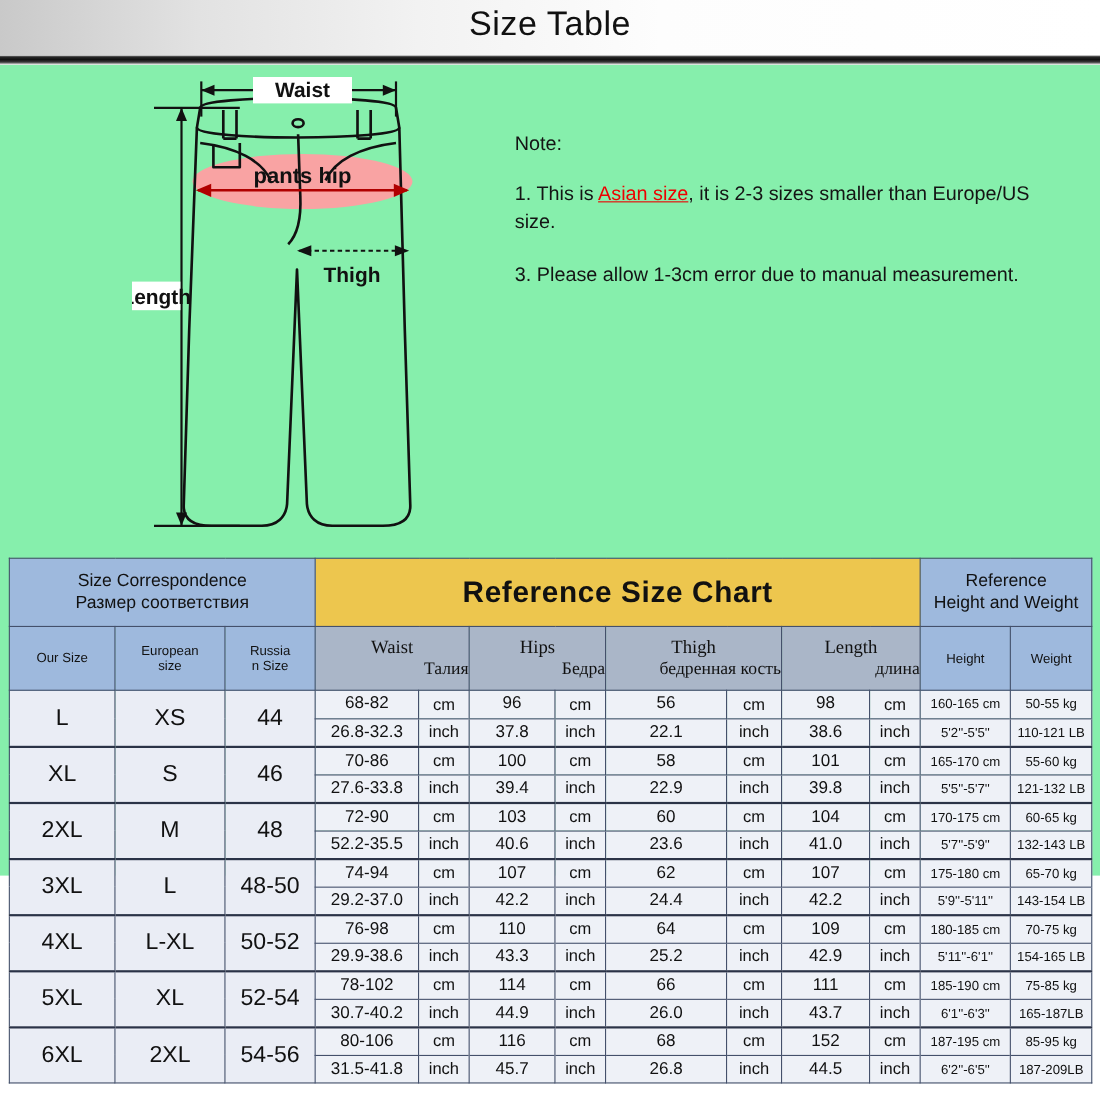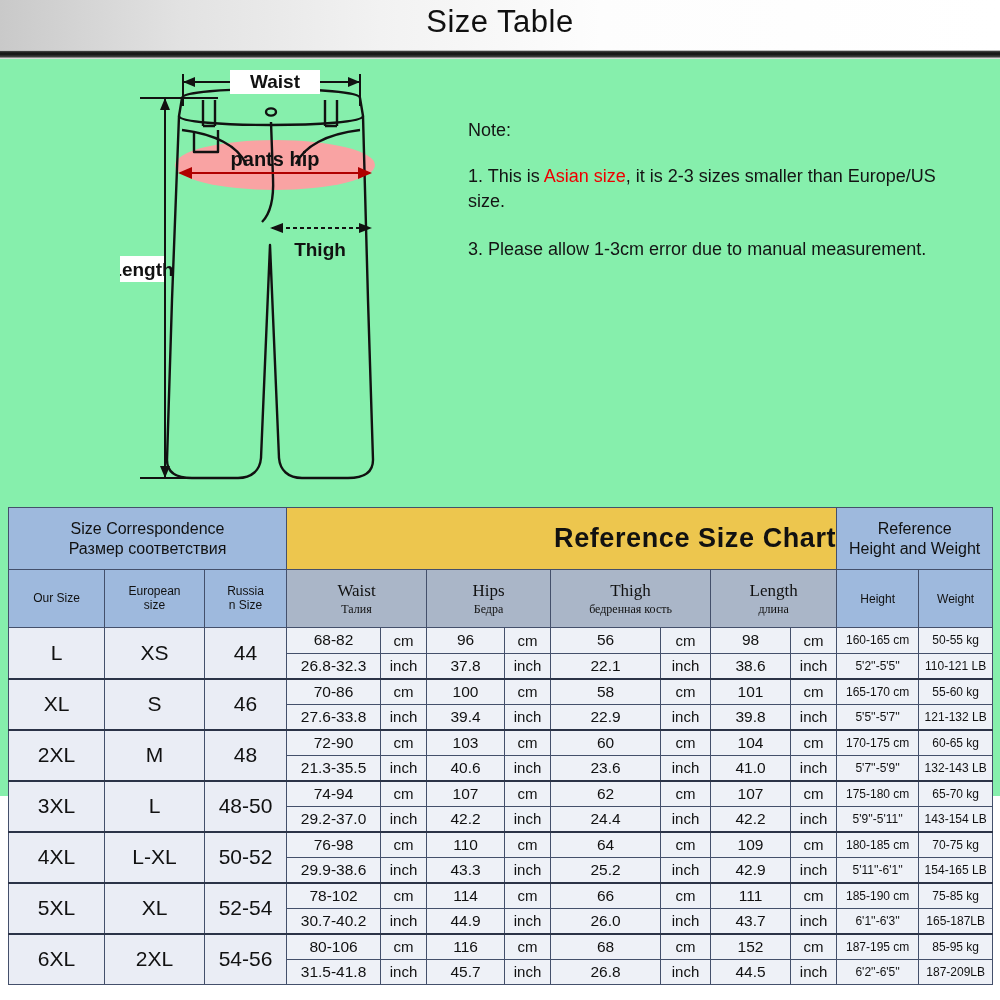--- a/index.html
+++ b/index.html
@@ -39,51 +39,51 @@
   .illus { position: absolute; left: 120px; top: 60px; width: 300px; height: 440px; }
   .illus svg { display: block; }
 
   
   .notes {
     position: absolute; left: 420px; top: 118px; width: 500px;
     font-size: 18px; color: #141414; line-height: 1.35; margin-left: 48px;
   }
   .notes .note-head { margin-bottom: 22px; }
   .notes p { margin: 0 0 24px 0; }
-  .notes .accent { color: #ee0000; }
+  .notes .accent { color: #ee0000; text-decoration: underline; }
 
   
   .tbl-wrap { position: absolute; left: 8px; top: 507px; width: 984px; }
   table.size { border-collapse: collapse; width: 984px; table-layout: fixed; }
   table.size td, table.size th {
     border: 1px solid #44506b;
     padding: 0; margin: 0;
     text-align: center; vertical-align: middle;
     color: #111;
   }
   .h-blue { background: #9eb9dd; }
   .h-yellow { background: #edc64e; }
   .h-gray  { background: #aab6c8; }
 
   .grp-title {
     font-size: 16px; line-height: 1.25; height: 62px;
     font-family: "Liberation Sans", sans-serif;
   }
   .grp-title.big {
-    font-size: 27px; font-weight: bold; letter-spacing: 0.6px; text-align: right;
+    font-size: 27px; font-weight: bold; letter-spacing: 0.6px;
   }
   .sub-red {
     color: #ee0000; font-size: 12px; font-weight: normal;
     height: 58px; line-height: 1.15;
   }
   .sub-serif {
     font-family: "Liberation Serif", serif;
     font-size: 17px; height: 58px; line-height: 1.25;
   }
-  .sub-serif .ru { font-size: 12px; display: block; }
+  .sub-serif .ru { font-size: 16px; display: block; text-align: right; }
   .sub-plain { font-size: 12px; height: 58px; }
 
   .cell-main {
     background: #eaedf5;
     font-size: 21px; height: 51px;
   }
   .cell-val {
     background: #eef1f7;
     font-size: 15.5px; height: 25.5px;
     border: 1px solid #44506b;
@@ -293,21 +293,21 @@
             <td class="cell-val inner-top sep-heavy">103</td>
             <td class="cell-val unit inner-top sep-heavy">cm</td>
             <td class="cell-val inner-top sep-heavy">60</td>
             <td class="cell-val unit inner-top sep-heavy">cm</td>
             <td class="cell-val inner-top sep-heavy">104</td>
             <td class="cell-val unit inner-top sep-heavy">cm</td>
             <td class="cell-val hw inner-top sep-heavy">170-175 cm</td>
             <td class="cell-val hw inner-top sep-heavy">60-65 kg</td>
           </tr>
           <tr>
-            <td class="cell-val ">21.3-35.5</td>
+            <td class="cell-val ">52.2-35.5</td>
             <td class="cell-val unit">inch</td>
             <td class="cell-val ">40.6</td>
             <td class="cell-val unit">inch</td>
             <td class="cell-val ">23.6</td>
             <td class="cell-val unit">inch</td>
             <td class="cell-val ">41.0</td>
             <td class="cell-val unit">inch</td>
             <td class="cell-val hw">5'7''-5'9''</td>
             <td class="cell-val hw">132-143 LB</td>
           </tr>

